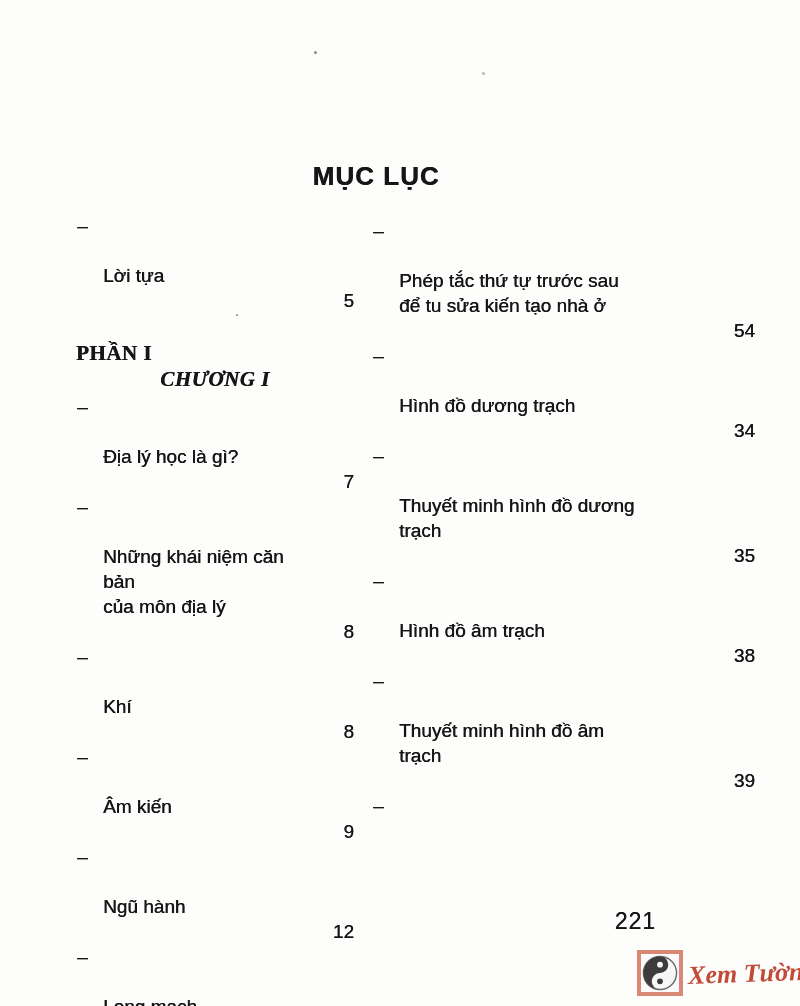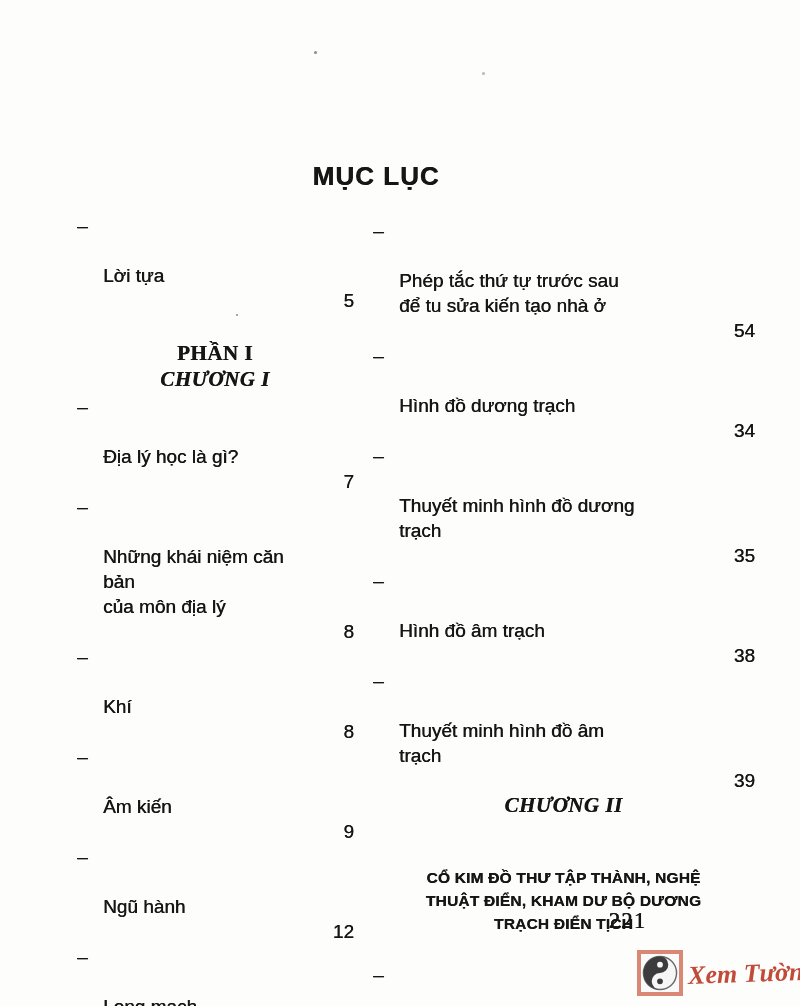--- a/index.html
+++ b/index.html
@@ -30,21 +30,21 @@
   .t-entry {
     padding-left:27px; padding-right:46px;
     font-size:19px; line-height:25px;
     white-space:pre-line;
     text-shadow:0.4px 0.2px 0 currentColor;
   }
   .t-entry .dash { position:absolute; left:1px; top:0; }
   .t-entry .page-num { position:absolute; right:0; bottom:0; line-height:25px; }
 
   .t-part {
-    text-align:center;
+    text-align:left;
     font-family:"Liberation Serif", serif;
     font-weight:bold; font-size:21px; line-height:24px;
     letter-spacing:0.5px;
     margin-top:28px; margin-bottom:2px;
     text-shadow:0.4px 0 0 currentColor;
   }
   .t-chapter {
     text-align:center;
     font-family:"Liberation Serif", serif;
     font-weight:bold; font-style:italic; font-size:21px; line-height:24px;
@@ -55,24 +55,23 @@
   .t-section {
     text-align:center;
     font-weight:bold; font-size:15.5px; line-height:23px;
     letter-spacing:0.2px;
     white-space:pre-line;
     margin:2px 0 4px 0;
     text-shadow:0.3px 0 0 currentColor;
   }
 
   .folio {
-    position:absolute; top:908px; right:154px;
+    position:absolute; top:908px; right:144px;
     font-size:23px; letter-spacing:1px;
     text-shadow:0.4px 0.2px 0 currentColor;
-    font-family:Liberation Serif, serif;
   }
 
   .watermark {
     position:absolute; left:637px; top:950px;
     display:flex; align-items:center; gap:5px;
   }
   .wm-icon {
     width:38px; height:38px; flex:0 0 auto;
     border:4px solid #d98875; background:#fafafa;
     display:flex; align-items:center; justify-content:center;
@@ -169,32 +168,20 @@
       <div class="toc-item t-entry">
     <span class="dash">–</span>
     <span class="label">Hình đồ âm trạch</span>
     <span class="page-num">38</span>
   </div>
       <div class="toc-item t-entry">
     <span class="dash">–</span>
     <span class="label">Thuyết minh hình đồ âm
 trạch</span>
     <span class="page-num">39</span>
-  </div>
-      <div class="toc-item t-chapter">
-    
-    <span class="label">CHƯƠNG II</span>
-    
-  </div>
-      <div class="toc-item t-section">
-    
-    <span class="label">CỔ KIM ĐỒ THƯ TẬP THÀNH, NGHỆ
-THUẬT ĐIỂN, KHAM DƯ BỘ DƯƠNG
-TRẠCH ĐIỂN TỊCH</span>
-    
   </div>
       <div class="toc-item t-entry">
     <span class="dash">–</span>
     
     
   </div>
     </div>
 
   <div class="folio">221</div>
 

